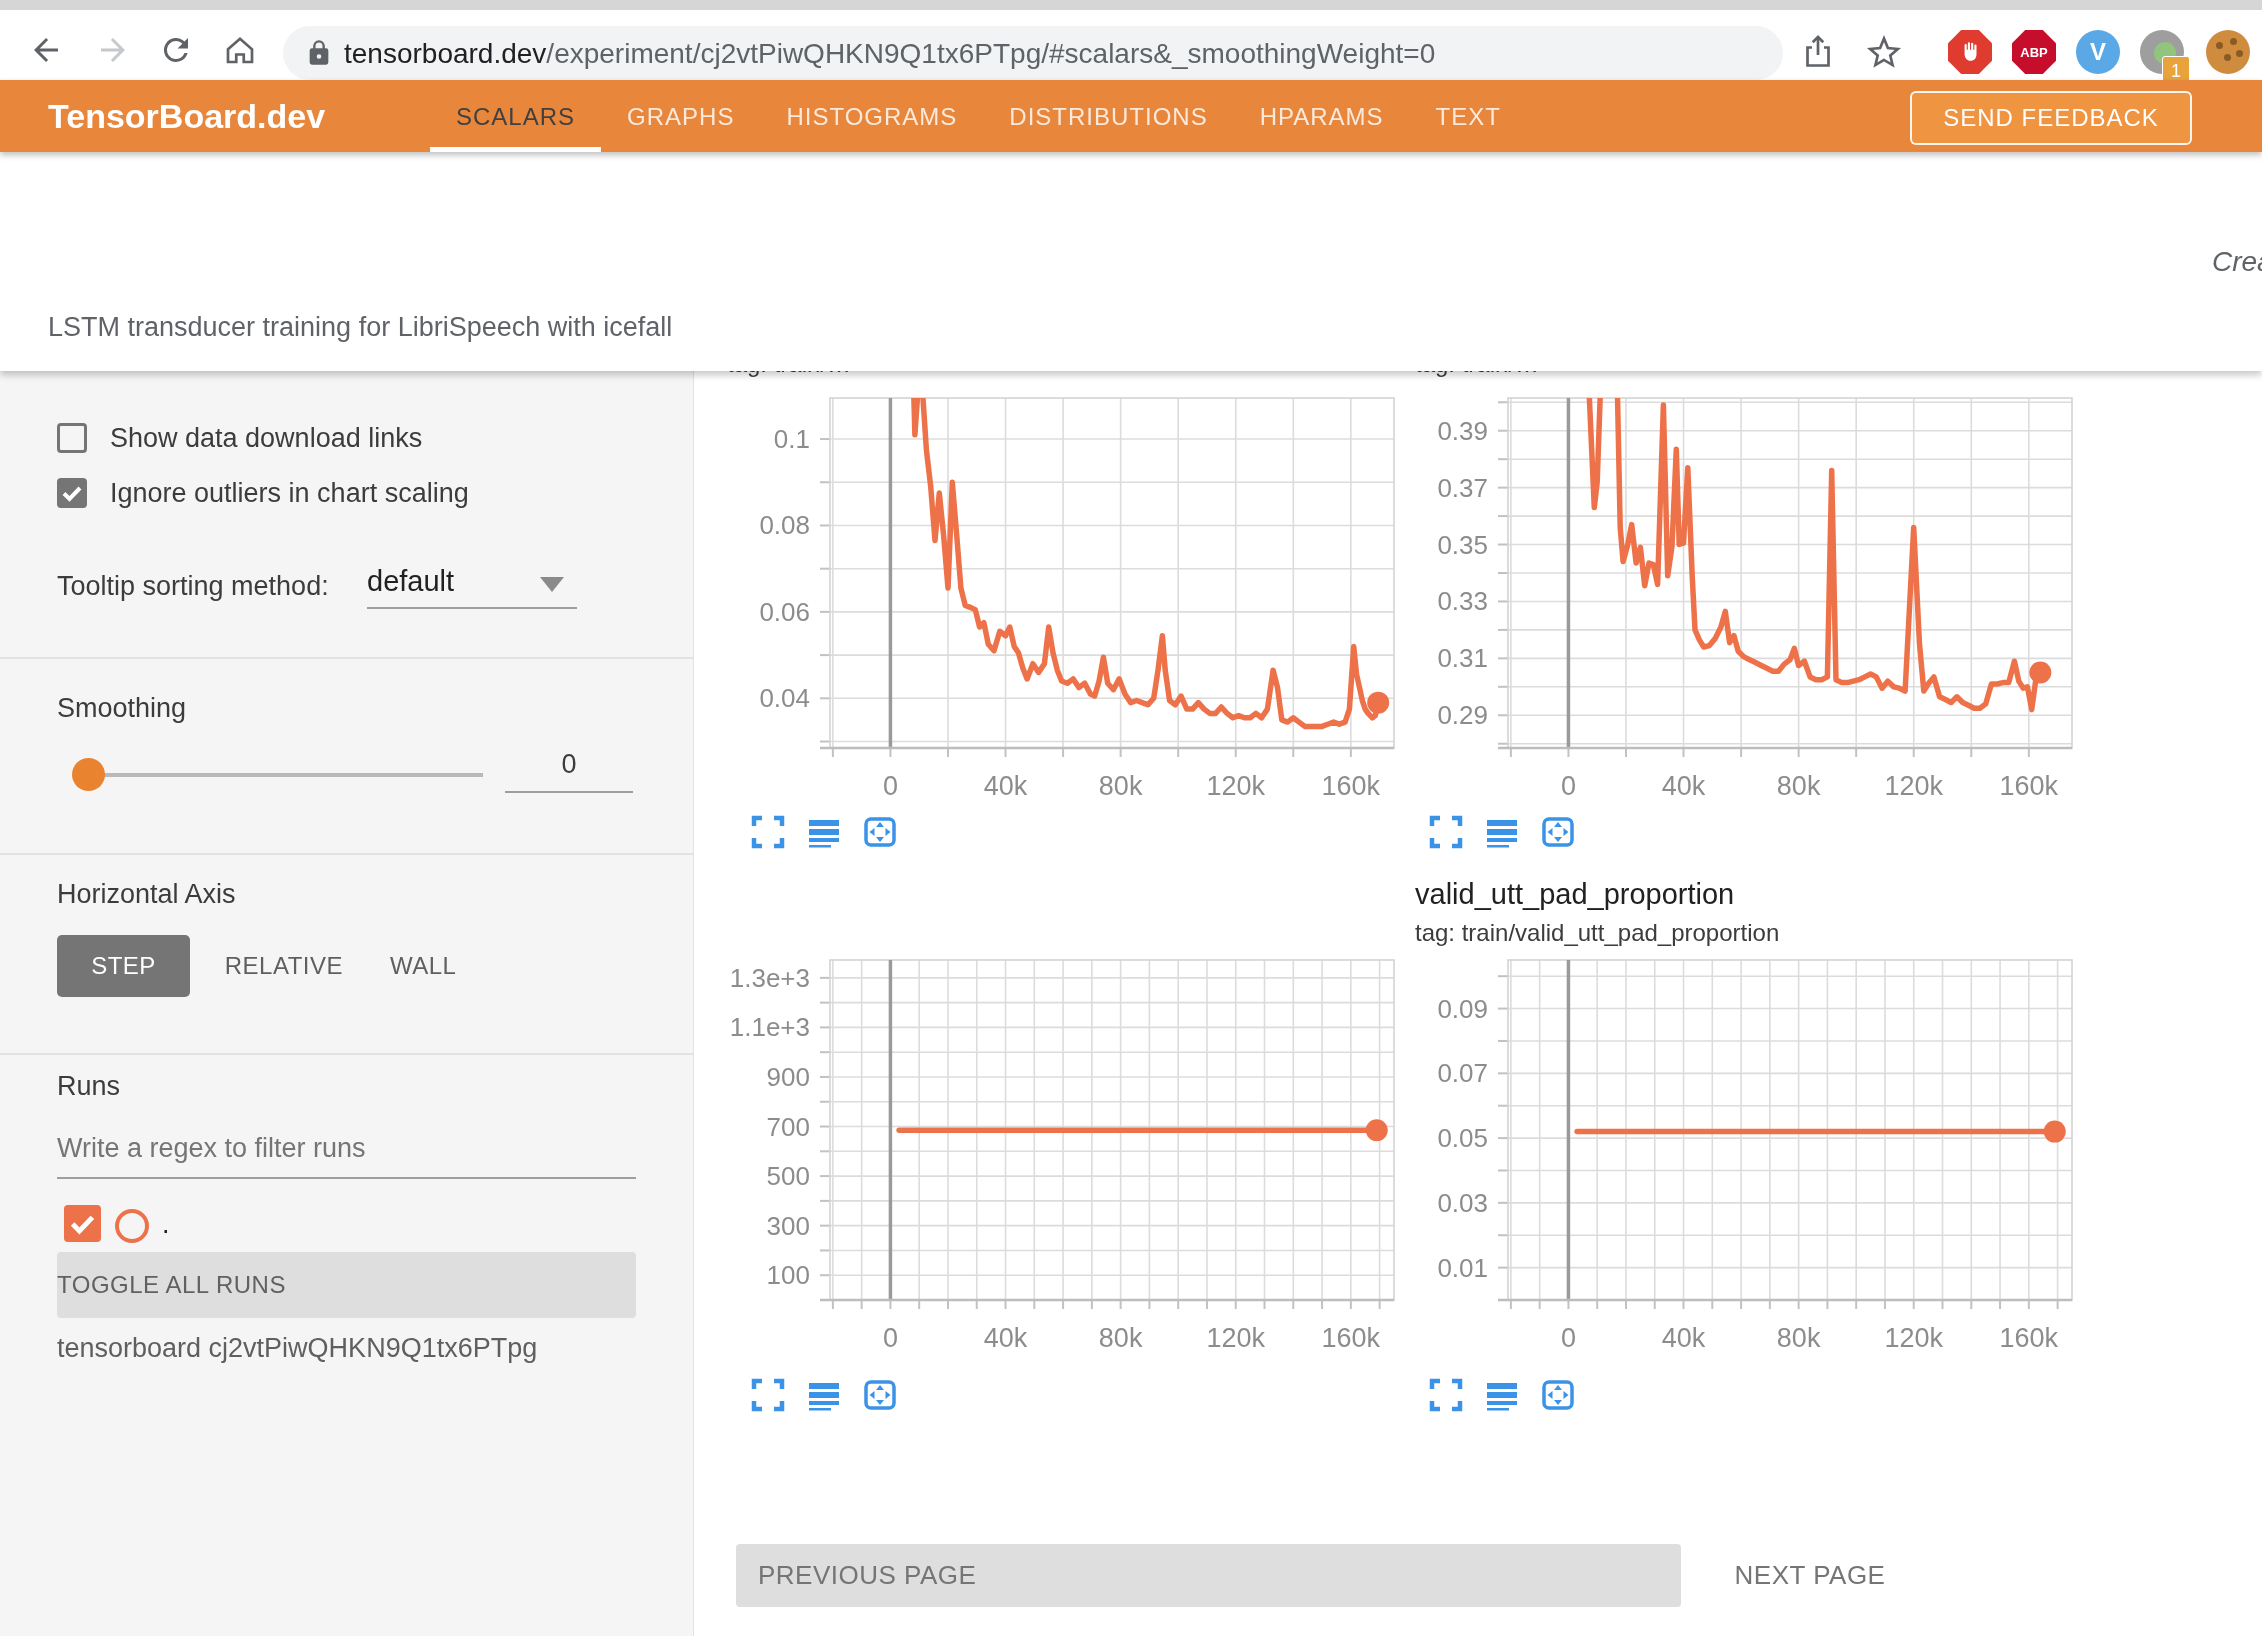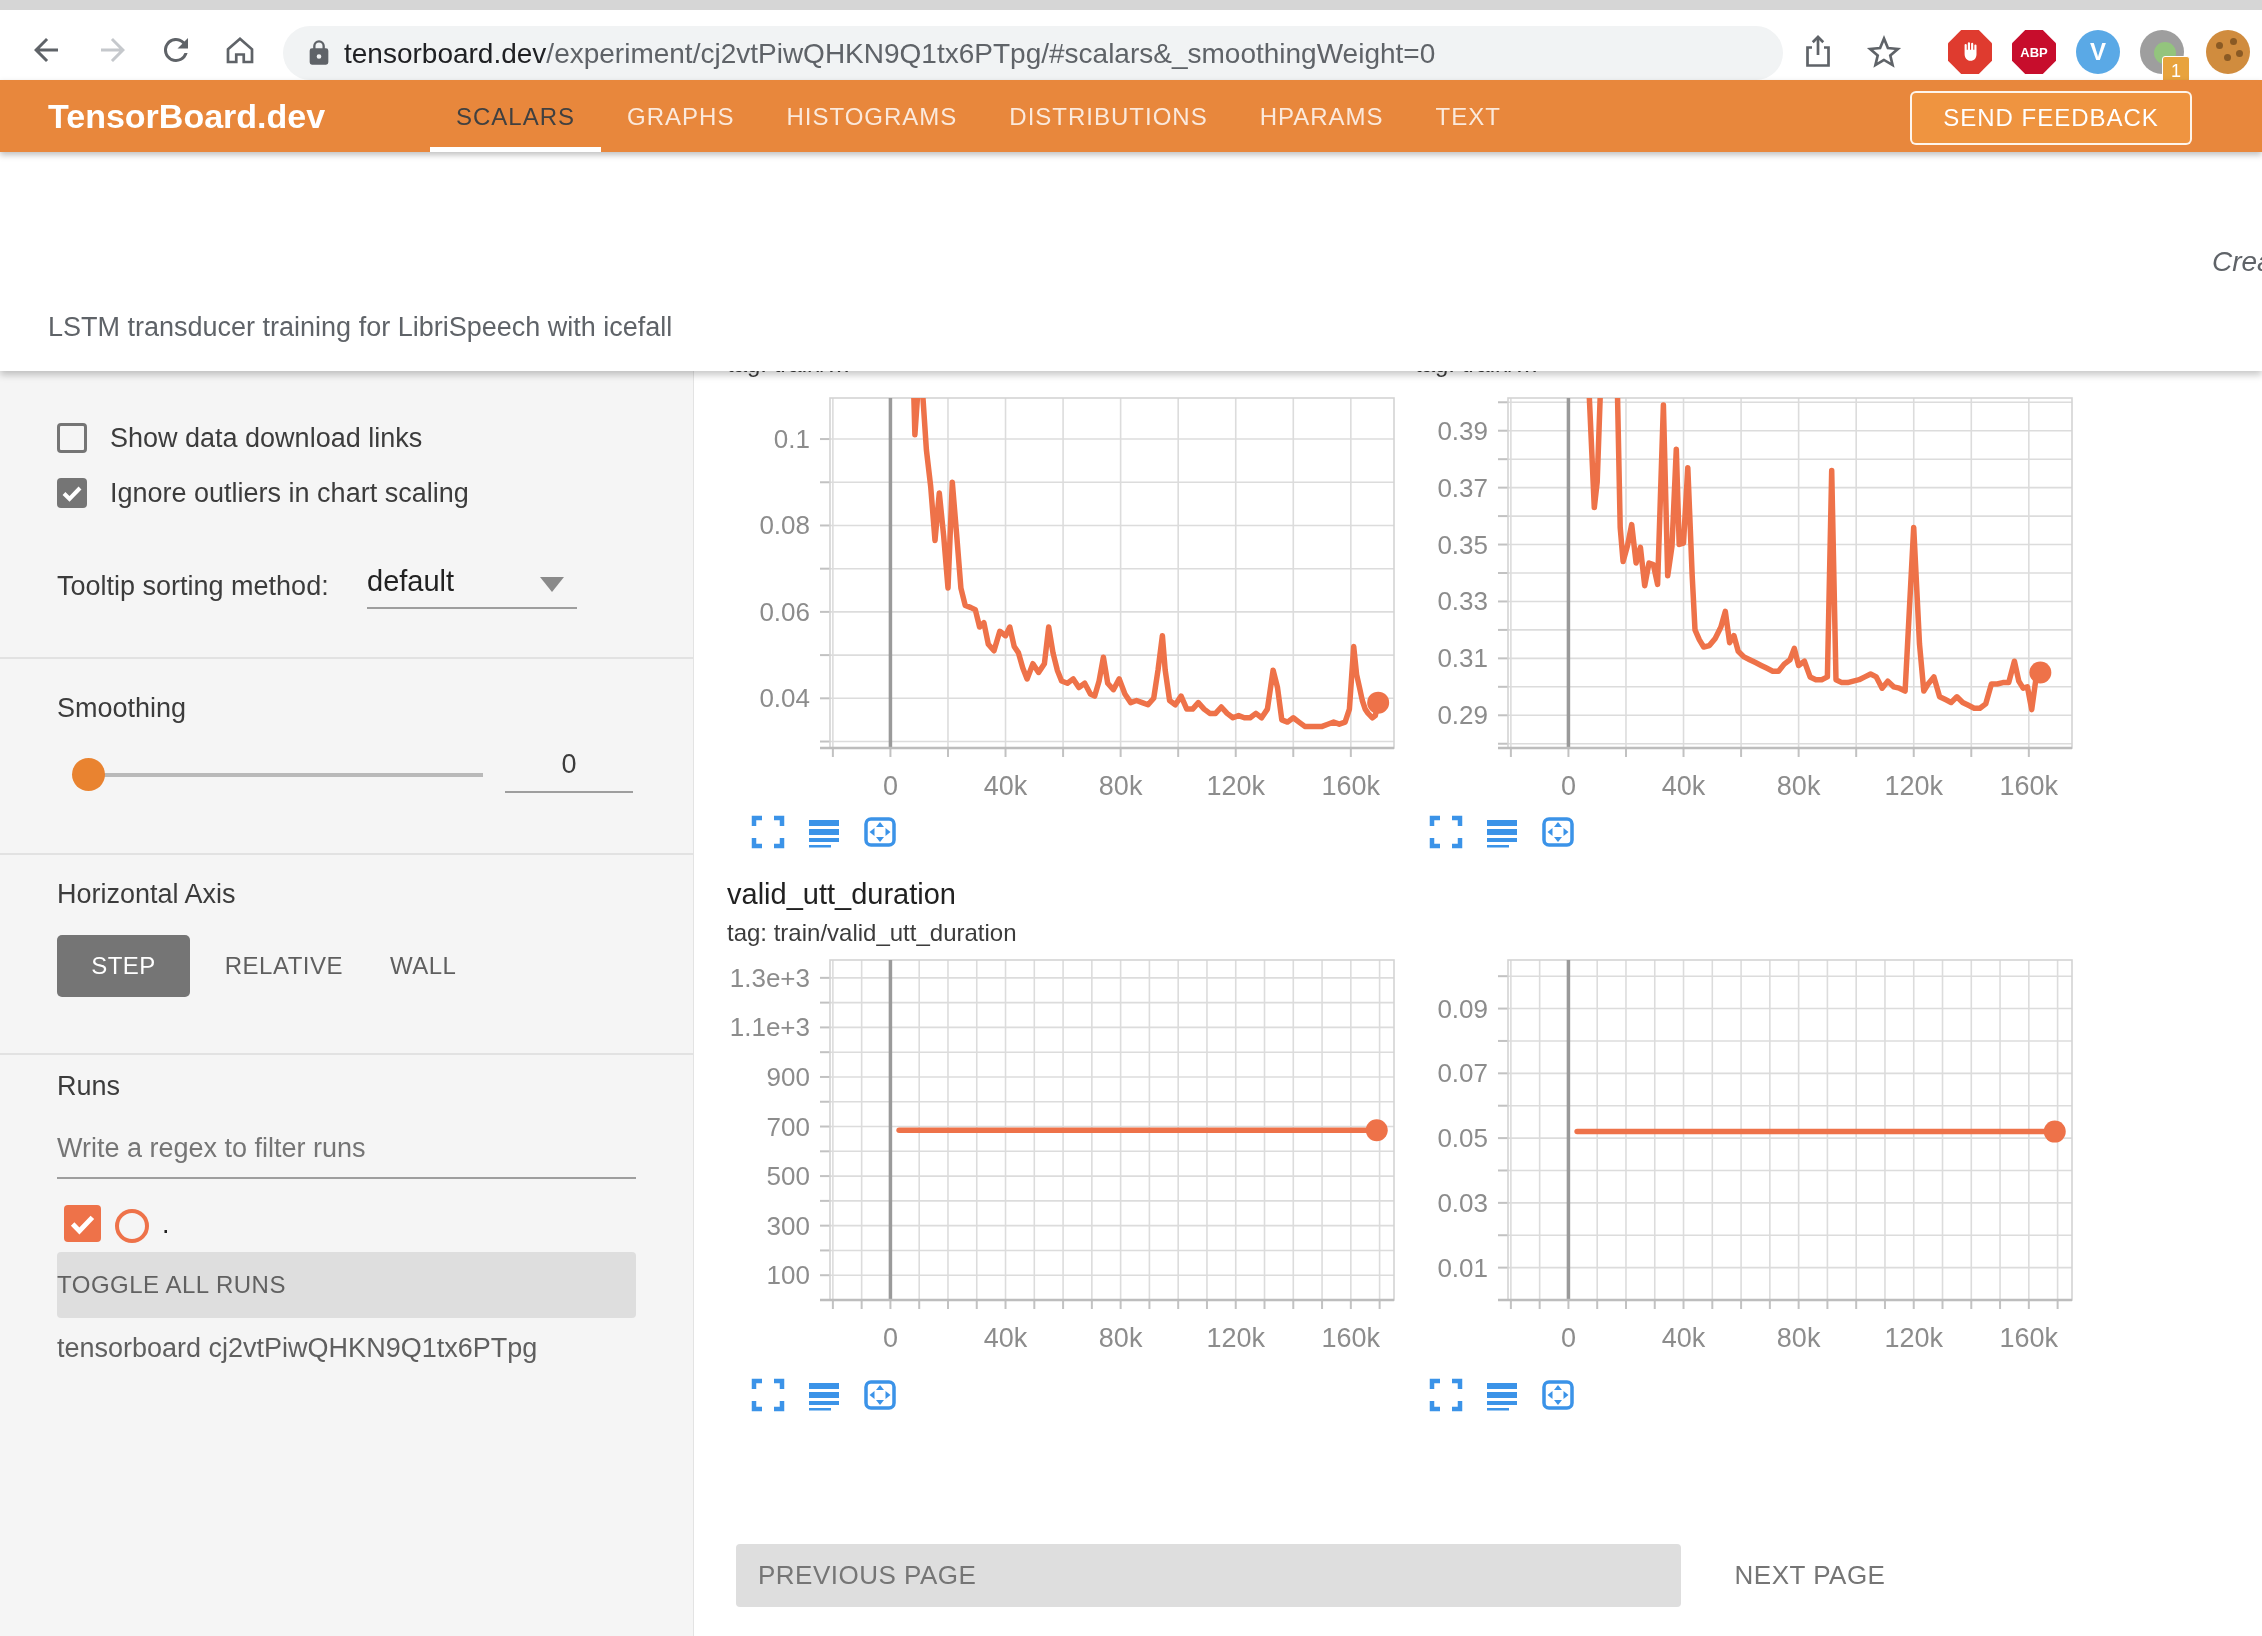--- a/index.html
+++ b/index.html
@@ -233,23 +233,23 @@
       <div class="abs" style="left:162px;top:838px;font-size:27px;color:#212121">.</div>
 
       <div id="toggle-runs" class="abs">TOGGLE ALL RUNS</div>
       <div class="abs" style="left:57px;top:962px;font-size:27px;color:#5f5f5f">tensorboard cj2vtPiwQHKN9Q1tx6PTpg</div>
     </div>
 
     <div id="main" class="abs">
       <div class="abs clipped-tag" style="left:33px;top:-21px">tag: train/…</div>
       <div class="abs clipped-tag" style="left:721px;top:-21px">tag: train/…</div>
 
-      <div class="abs" style="left:33px;top:507px">
-        <div class="chart-title">valid_utt_duration</div>
-        <div class="chart-tag">tag: train/valid_utt_duration</div>
+      <div class="abs" style="left:721px;top:507px">
+        <div class="chart-title">valid_utt_pad_proportion</div>
+        <div class="chart-tag">tag: train/valid_utt_pad_proportion</div>
       </div>
 
       <div id="btn-prev" class="abs">PREVIOUS PAGE</div>
       <div id="btn-next" class="abs">NEXT PAGE</div>
     <svg width="704" height="456" style="position:absolute;left:18px;top:13px;overflow:hidden">
           <line x1="120.87755102040816" y1="14" x2="120.87755102040816" y2="364" stroke="#dcdcdc" stroke-width="1.6"></line>
           <line x1="120.87755102040816" y1="364" x2="120.87755102040816" y2="373" stroke="#c2c2c2" stroke-width="2"></line>
           <line x1="178.42857142857142" y1="14" x2="178.42857142857142" y2="364" stroke="#dcdcdc" stroke-width="1.6"></line>
           <line x1="178.42857142857142" y1="364" x2="178.42857142857142" y2="373" stroke="#c2c2c2" stroke-width="2"></line>
           <line x1="235.9795918367347" y1="14" x2="235.9795918367347" y2="364" stroke="#dcdcdc" stroke-width="1.6"></line>

